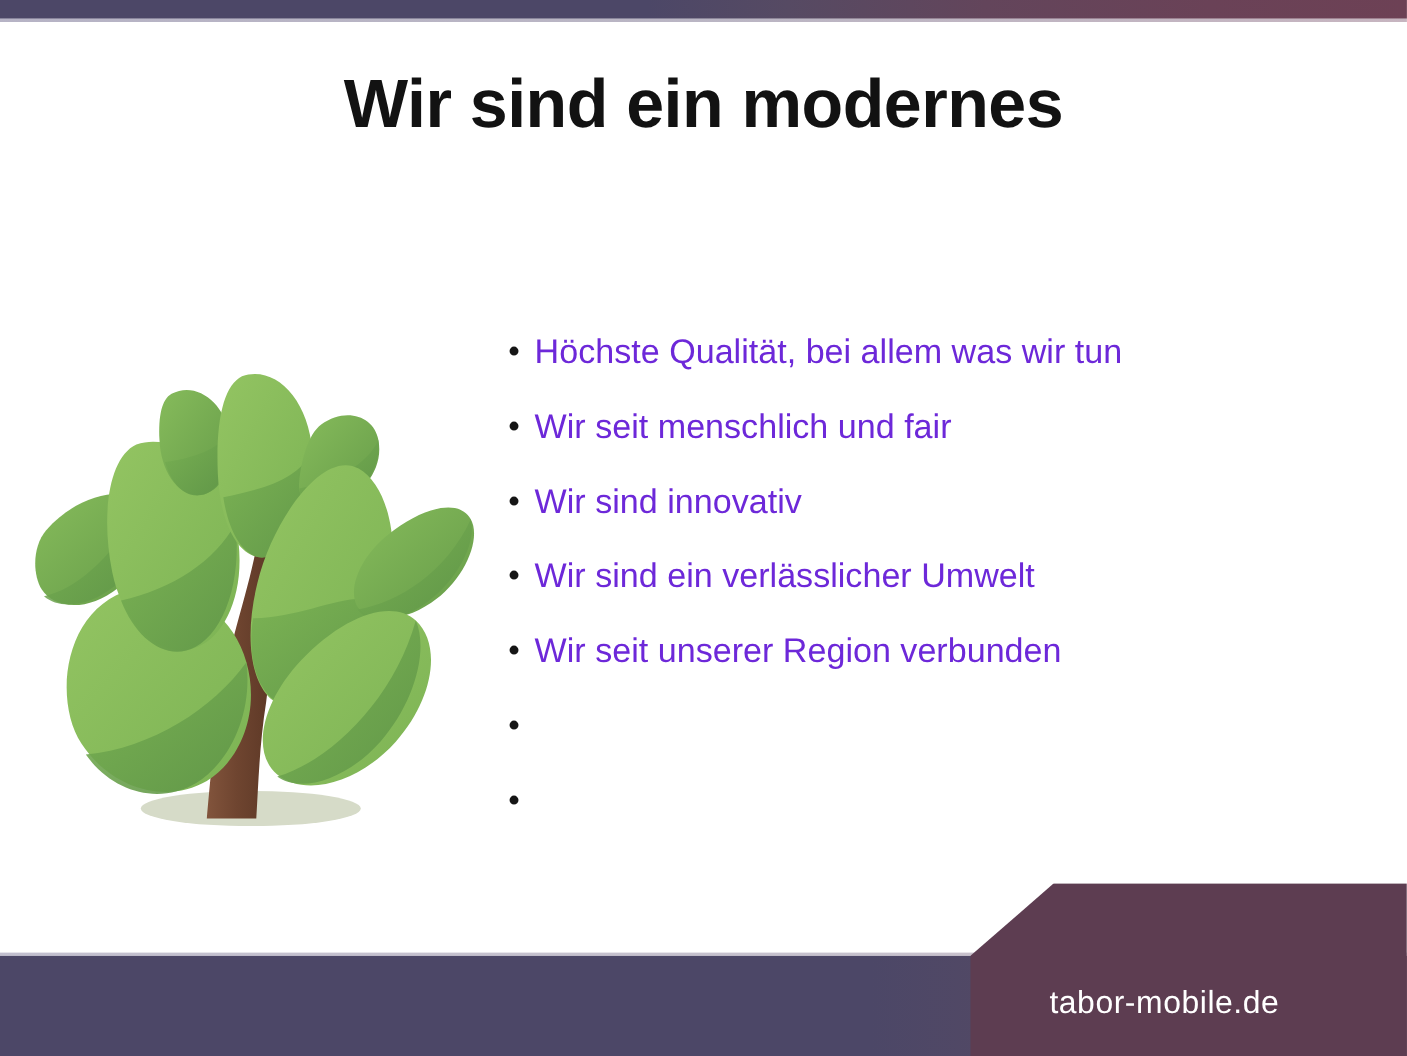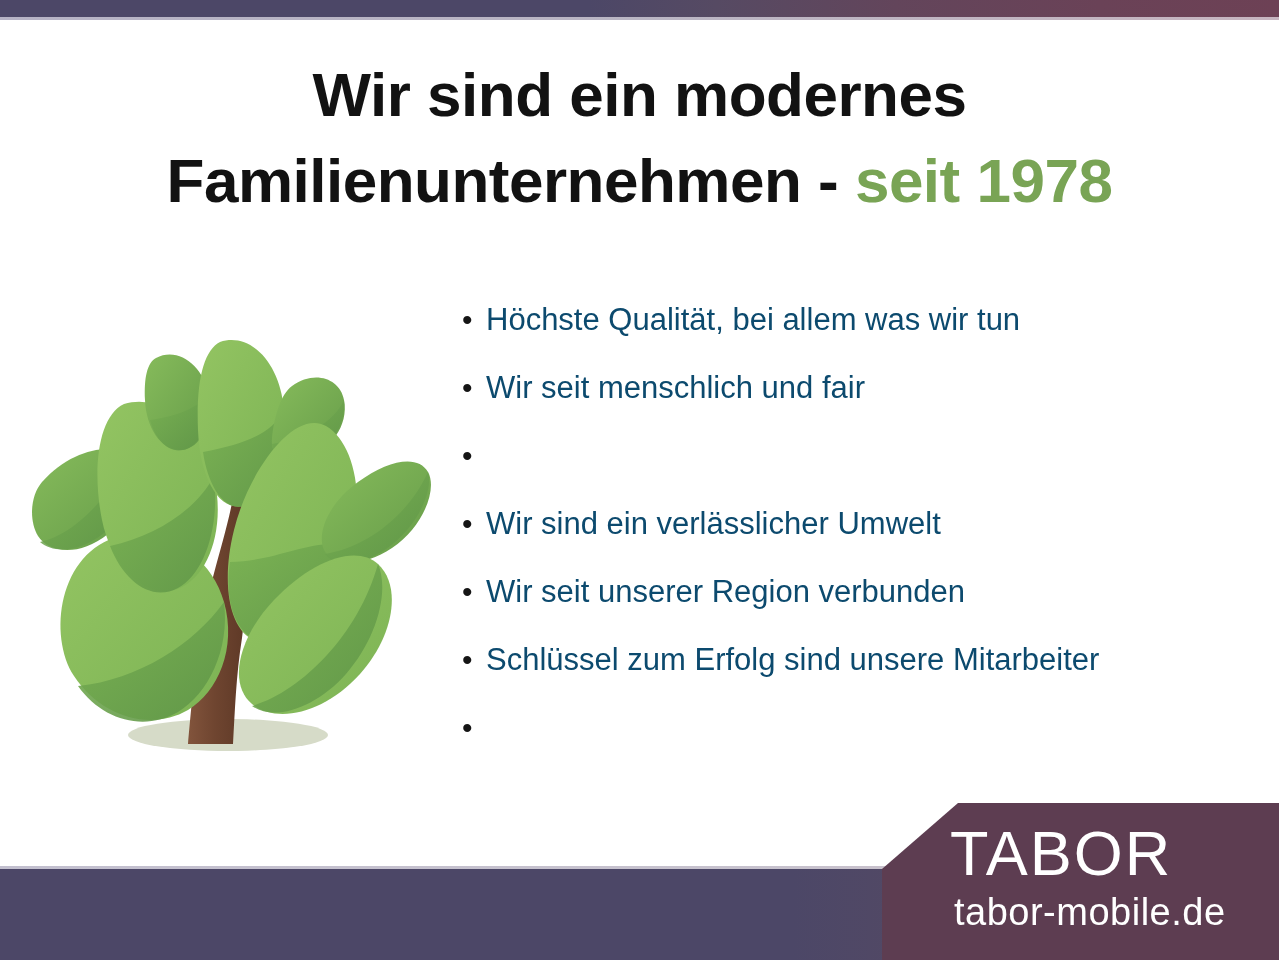--- a/index.html
+++ b/index.html
@@ -93,21 +93,21 @@
     font-size: 30px;
     line-height: 40px;
     color: #151515;
     text-align: left;
     padding-left: 4px;
     box-sizing: border-box;
   }
   .bullet-text {
     font-size: 31px;
     line-height: 40px;
-    color: #0c4a6e;
+    color: #6d28d9;
     font-family: "Liberation Sans Narrow", "Liberation Sans", "DejaVu Sans", sans-serif;
     white-space: nowrap;
   }
 
   
   #bottom-bar {
     position: absolute;
     left: 0;
     top: 869px;
     width: 1279px;
@@ -150,38 +150,37 @@
     line-height: 68px;
     font-weight: 400;
     color: #ffffff;
     letter-spacing: 2px;
     font-family: "Liberation Sans", "DejaVu Sans", sans-serif;
   }
   #logo-url {
     position: absolute;
     left: 72px;
     top: 92px;
-    font-size: 38px;
+    font-size: 29px;
     line-height: 34px;
     color: #ffffff;
     letter-spacing: .5px;
     font-family: "Liberation Sans", "DejaVu Sans", sans-serif;
   }
 </style>
 </head>
 <body>
 
 <div id="slide">
 
   <div id="top-bar"></div>
   <div id="top-bar-underline"></div>
 
   <div id="headline">
     <span class="line">Wir sind ein modernes</span>
-    <span class="line"><span>Familienunternehmen - </span><span class="hl-accent">seit 1978</span></span>
   </div>
 
   <div id="tree-figure">
     <svg viewBox="0 0 410 430" xmlns="http://www.w3.org/2000/svg" aria-hidden="true">
       <defs>
         <linearGradient id="gLeafA" x1="0" y1="0" x2="1" y2="1">
           <stop offset="0%" stop-color="#93c462"></stop>
           <stop offset="100%" stop-color="#7cb354"></stop>
         </linearGradient>
         <linearGradient id="gLeafB" x1="0" y1="0" x2="1" y2="1">
@@ -257,44 +256,43 @@
       <span class="bullet-text">Höchste Qualität, bei allem was wir tun</span>
     </div>
 
     <div class="bullet-row">
       <span class="bullet-dot">•</span>
       <span class="bullet-text">Wir seit menschlich und fair</span>
     </div>
 
     <div class="bullet-row">
       <span class="bullet-dot">•</span>
+      <span class="bullet-text">Wir sind innovativ</span>
     </div>
 
     <div class="bullet-row">
       <span class="bullet-dot">•</span>
       <span class="bullet-text">Wir sind ein verlässlicher Umwelt</span>
     </div>
 
     <div class="bullet-row">
       <span class="bullet-dot">•</span>
       <span class="bullet-text">Wir seit unserer Region verbunden</span>
     </div>
 
     <div class="bullet-row">
       <span class="bullet-dot">•</span>
-      <span class="bullet-text">Schlüssel zum Erfolg sind unsere Mitarbeiter</span>
     </div>
 
     <div class="bullet-row">
       <span class="bullet-dot">•</span>
     </div>
 
   </div>
 
   <div id="bottom-bar-overline"></div>
   <div id="bottom-bar"></div>
 
   <div id="logo-block">
-    <div id="logo-wordmark">TABOR</div>
     <div id="logo-url">tabor-mobile.de</div>
   </div>
 
 </div>
 
 </body></html>

